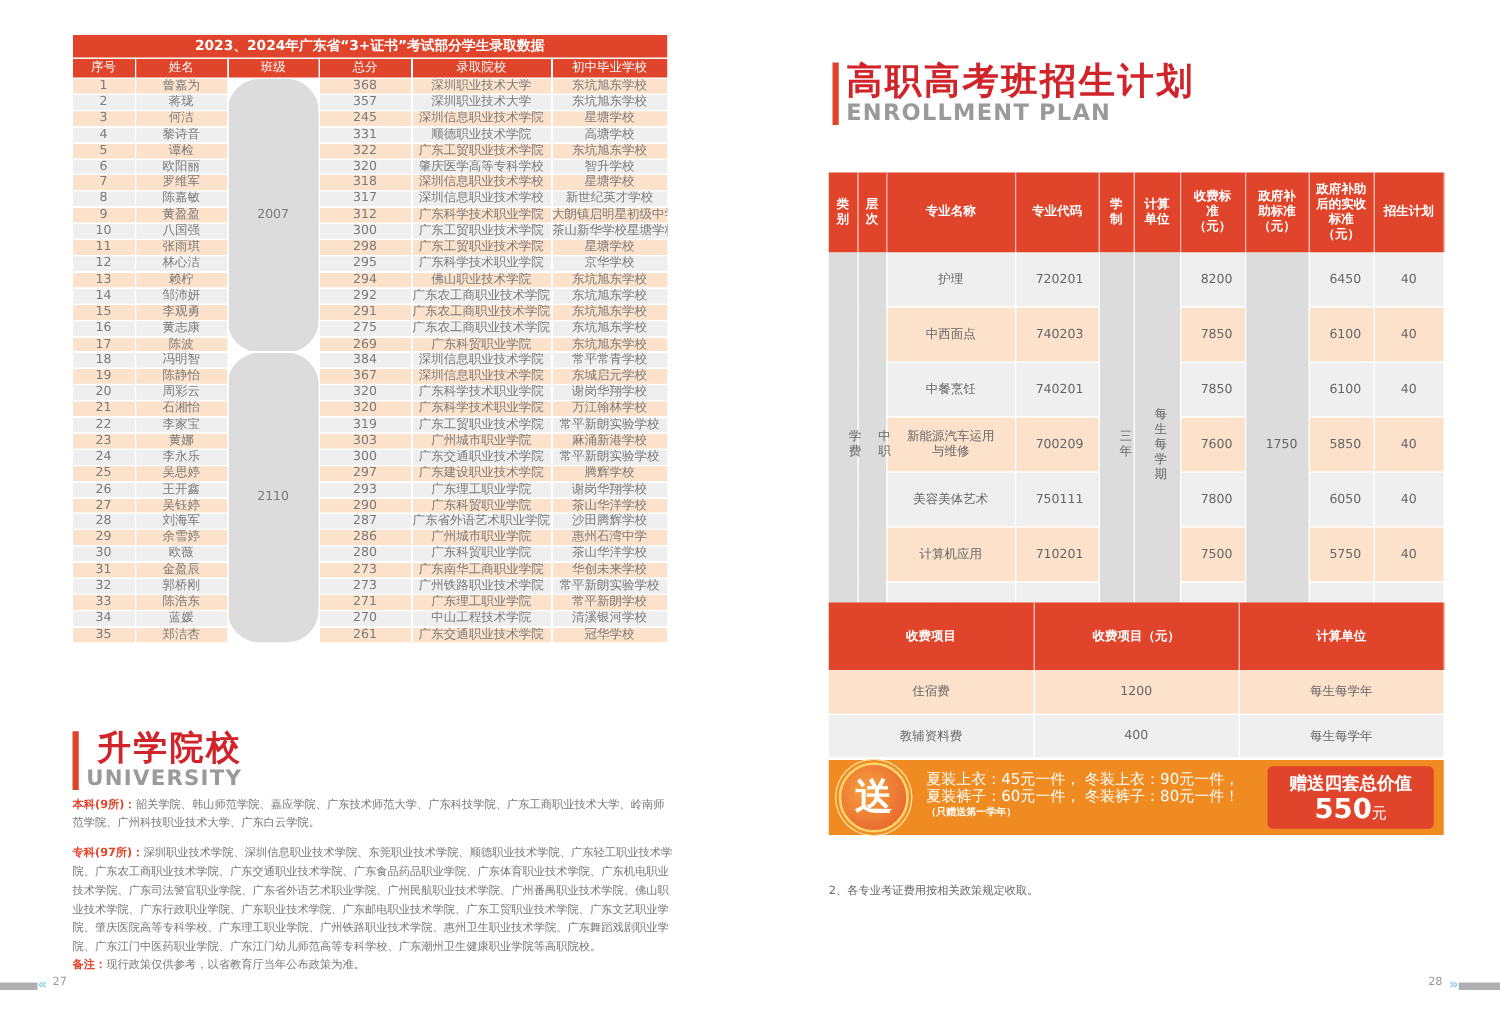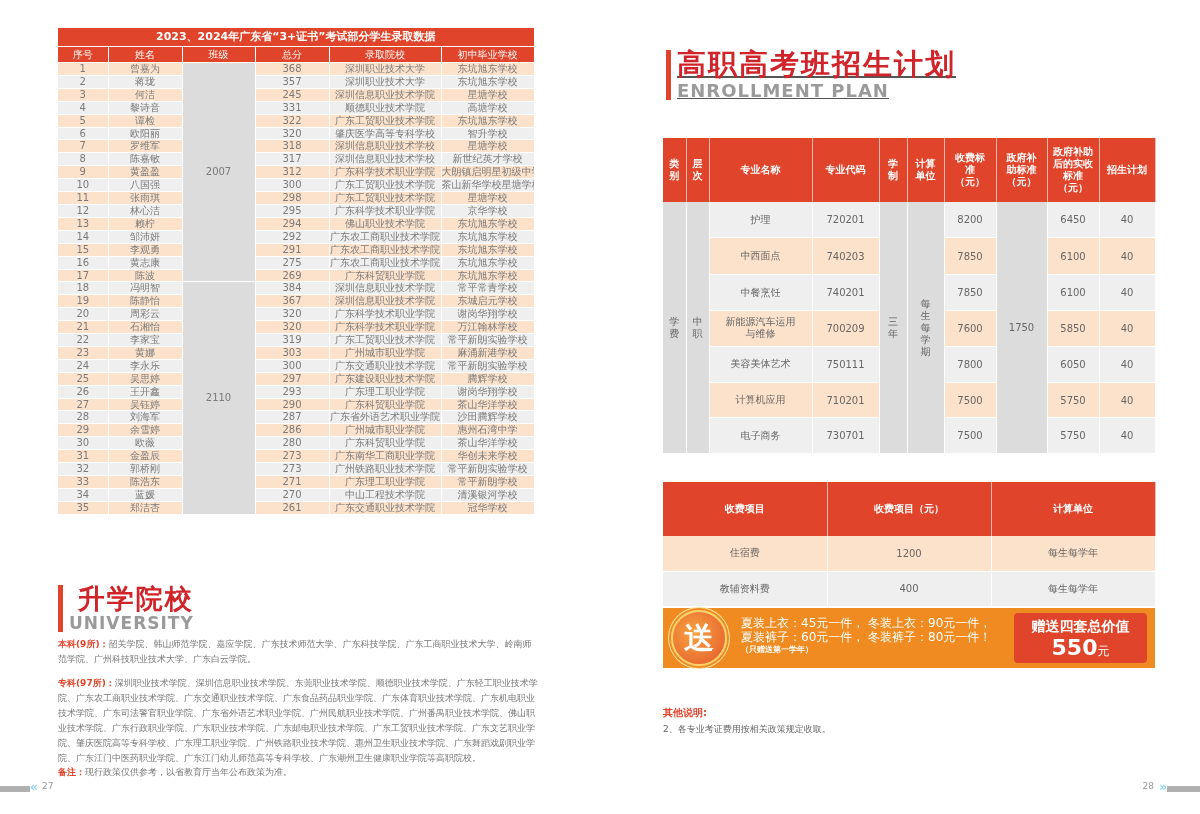--- a/index.html
+++ b/index.html
@@ -6,43 +6,43 @@
   html, body { width: 1200px; height: 814px; background: #ffffff; overflow: hidden; }
   body { font-family: "DejaVu Sans", "Liberation Sans", sans-serif; color: #555; position: relative; }
 
   
   .adm { position: absolute; left: 58px; top: 28px; width: 476px; border-collapse: collapse; table-layout: fixed; }
   .adm td, .adm th { font-size: 10px; height: 11.9px; line-height: 11.9px; text-align: center; padding: 0; white-space: nowrap; overflow: hidden; font-weight: normal; color: #7a7a7a; border-right: 1px solid #fff; border-bottom: 1px solid #fff; }
   .adm .title-row th { background: #e0442a; color: #fff; font-size: 11px; height: 18px; line-height: 18px; font-weight: bold; }
   .adm .head-row th { background: #e0442a; color: #fff; font-size: 10px; height: 15px; line-height: 15px; }
   .adm tr.odd td { background: #fde2cb; }
   .adm tr.even td { background: #efefef; }
-  .adm td.cls { background: #dcdcdc !important; vertical-align: middle; }
+  .adm td.cls { background: #dcdcdc !important; vertical-align: middle; border-radius: 26px; }
 
   
   .sec-head { position: absolute; border-left: 5px solid #e0442a; padding-left: 6px; }
   .sec-head .cn { color: #d0242a; font-weight: bold; letter-spacing: 2px; line-height: 1; }
   .sec-head .en { color: #9a9a9a; font-weight: bold; letter-spacing: 1px; line-height: 1; }
   #sec-univ { left: 58px; top: 585px; }
   #sec-univ .cn { font-size: 27px; text-align: right; }
   #sec-univ .en { font-size: 17px; margin-top: 3px; }
-  #sec-plan { left: 666px; top: 50px; text-decoration: underline; }
+  #sec-plan { left: 666px; top: 50px; }
   #sec-plan .cn { font-size: 29px; }
   #sec-plan .en { font-size: 18px; margin-top: 3px; }
 
   .univ-text { position: absolute; left: 58px; width: 480px; font-size: 9px; line-height: 15px; color: #777; }
   .univ-text .lbl { color: #e0442a; font-weight: bold; }
   #univ-benke { top: 637px; }
   #univ-zhuanke { top: 676px; }
   #univ-note { top: 765px; }
 
   
   .plan { position: absolute; left: 663px; top: 138px; width: 492px; border-collapse: collapse; table-layout: fixed; }
   .plan th { background: #e0442a; color: #fff; font-size: 10px; font-weight: bold; line-height: 12px; height: 64px; border-right: 1px solid #f6b8ab; padding: 0; }
-  .plan td { font-size: 10px; color: #666; text-align: center; height: 35.8px; border-right: 1px solid #fff; border-bottom: 1px solid #fff; padding: 5px; }
+  .plan td { font-size: 10px; color: #666; text-align: center; height: 35.8px; border-right: 1px solid #fff; border-bottom: 1px solid #fff; padding: 16px; }
   .plan tr.even td { background: #efefef; }
   .plan tr.odd td { background: #fde2cb; }
   .plan td.merged { background: #dcdcdc !important; line-height: 12px; }
 
   
   .fee { position: absolute; left: 663px; top: 482px; width: 492px; border-collapse: collapse; table-layout: fixed; }
   .fee th { background: #e0442a; color: #fff; font-size: 10px; font-weight: bold; height: 54px; border-right: 1px solid #f6b8ab; }
   .fee td { font-size: 10px; color: #666; text-align: center; height: 35px; border-right: 1px solid #fff; border-bottom: 1px solid #fff; }
   .fee tr.odd td { background: #fde2cb; }
   .fee tr.even td { background: #efefef; }
@@ -483,21 +483,20 @@
     <div>夏装裤子：60元一件， 冬装裤子：80元一件！</div>
     <div class="small">（只赠送第一学年）</div>
   </div>
   <div class="value-box">
     <div class="t">赠送四套总价值</div>
     <div class="v"><span>550</span><small>元</small></div>
   </div>
 </div>
 
 <div class="notes">
-  <div class="h">其他说明:</div>
   <div>2、各专业考证费用按相关政策规定收取。</div>
 </div>
 
 <div class="pg-left"></div>
 <div class="pg-left-arrow">«</div>
 <div class="pg-left-num">27</div>
 <div class="pg-right"></div>
 <div class="pg-right-arrow">»</div>
 <div class="pg-right-num">28</div>
 

